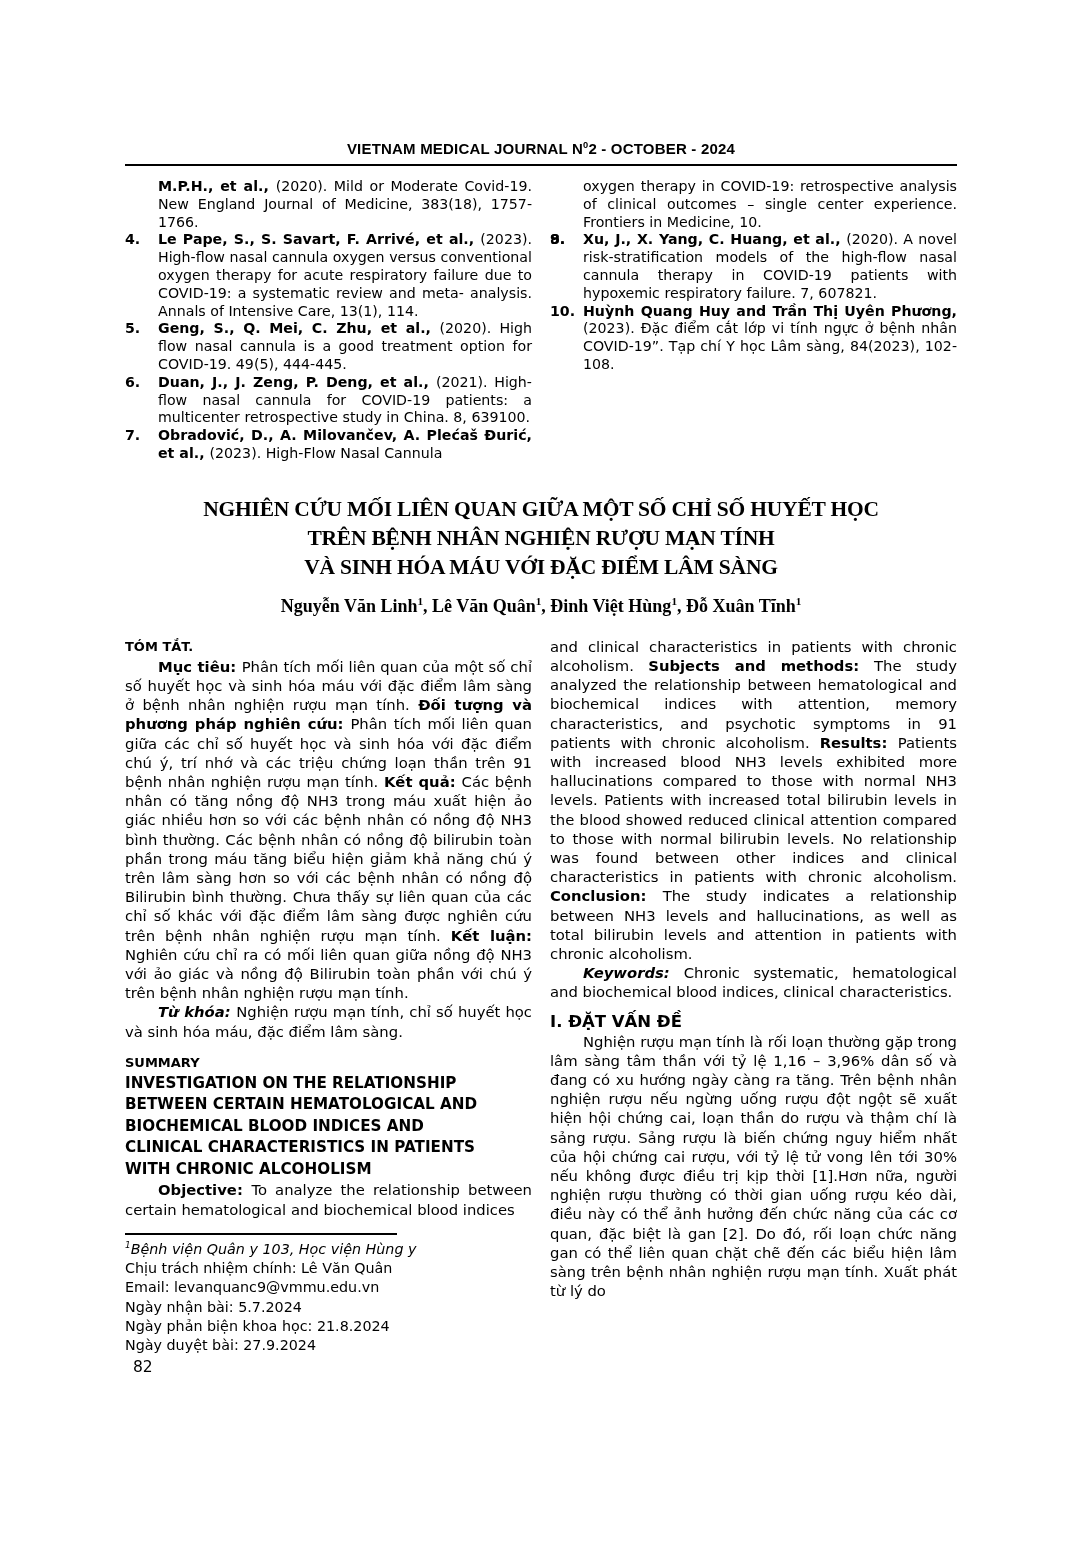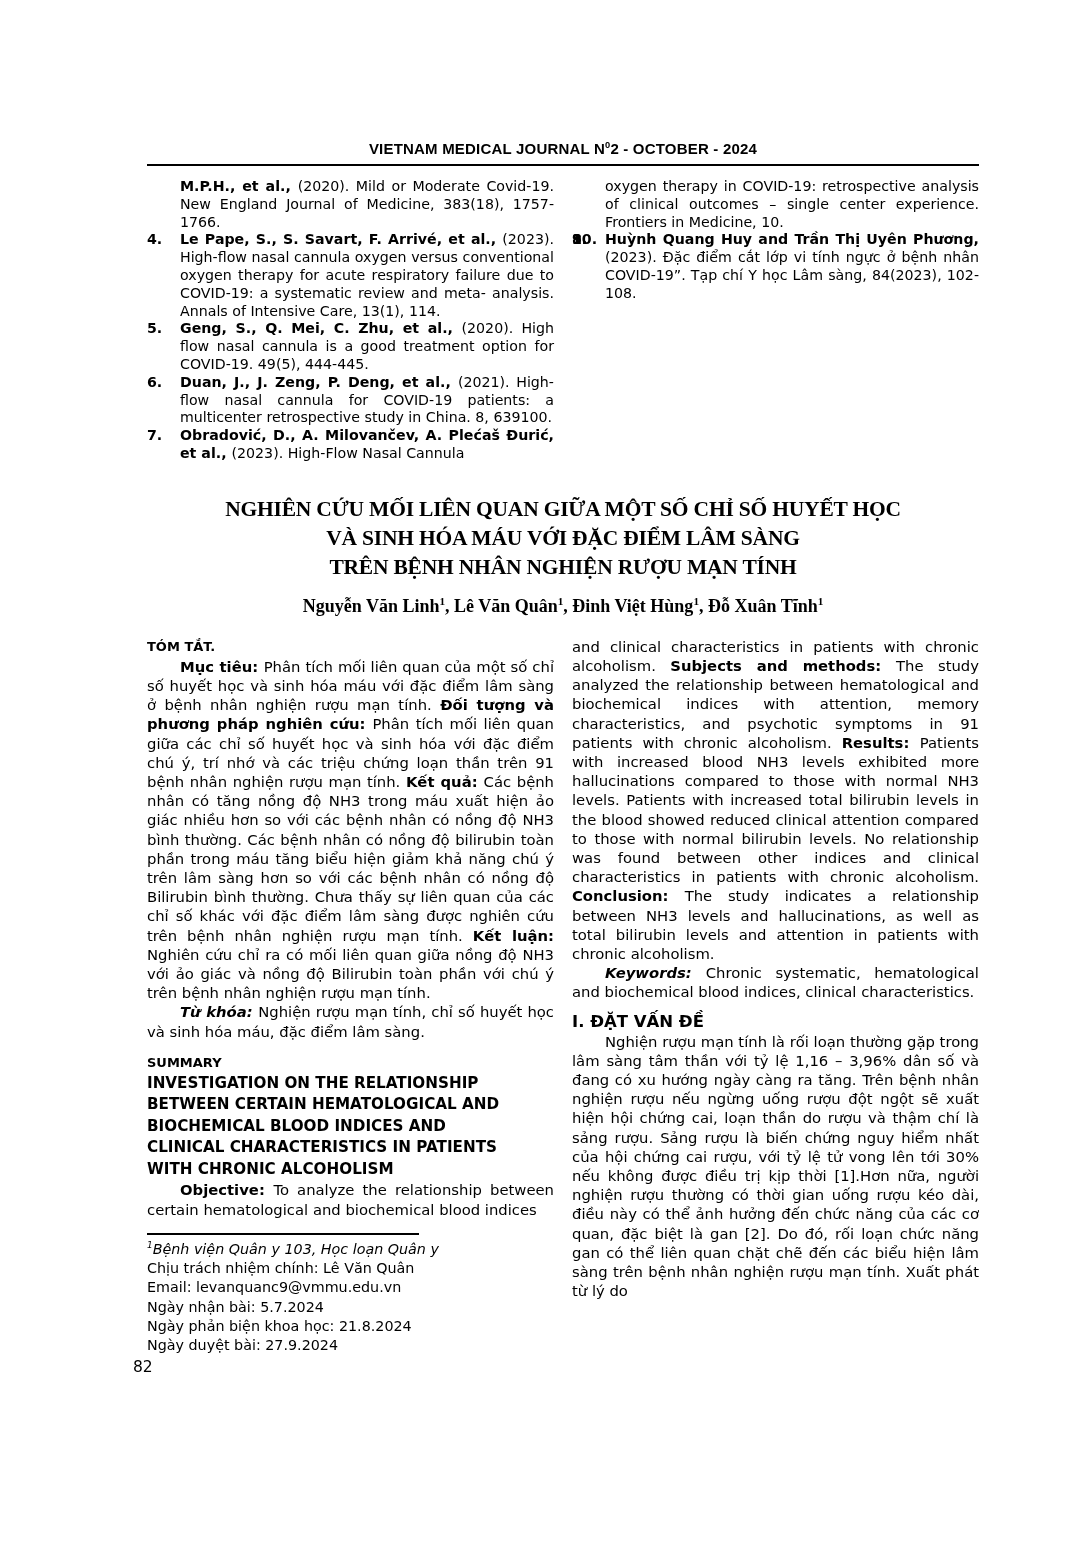--- a/index.html
+++ b/index.html
@@ -8,21 +8,21 @@
     position: relative;
     width: 1090px;
     height: 1541px;
     background: #ffffff;
     color: #000;
     overflow: hidden;
     font-family: "DejaVu Sans", sans-serif;
   }
   .content {
     position: absolute;
-    left: 147px;
+    left: 125px;
     top: 140px;
     width: 832px;
   }
   .journal-header {
     font-family: "Liberation Sans", sans-serif;
     font-weight: bold;
     font-size: 15px;
     text-align: center;
     letter-spacing: 0.2px;
     padding-bottom: 7px;
@@ -142,32 +142,33 @@
       <div class="col">
         <div class="ref">
           <span class="num"></span>
           <span><span>oxygen therapy in COVID-19: retrospective analysis of clinical outcomes – single center experience. Frontiers in Medicine, 10.</span></span>
         </div>
         <div class="ref">
           <span class="num">8.</span>
         </div>
         <div class="ref">
           <span class="num">9.</span>
+          <span><span style="font-weight: bold;">Xu, J., X. Yang, C. Huang, et al., </span><span>(2020). A novel risk-stratification models of the high-flow nasal cannula therapy in COVID-19 patients with hypoxemic respiratory failure. 7, 607821.</span></span>
         </div>
         <div class="ref">
           <span class="num">10.</span>
           <span><span style="font-weight: bold;">Huỳnh Quang Huy and Trần Thị Uyên Phương, </span><span>(2023). Đặc điểm cắt lớp vi tính ngực ở bệnh nhân COVID-19”. Tạp chí Y học Lâm sàng, 84(2023), 102-108.</span></span>
         </div>
       </div>
     </div>
 
     <div class="title-block">
       <div>NGHIÊN CỨU MỐI LIÊN QUAN GIỮA MỘT SỐ CHỈ SỐ HUYẾT HỌC</div>
+      <div>TRÊN BỆNH NHÂN NGHIỆN RƯỢU MẠN TÍNH</div>
       <div>VÀ SINH HÓA MÁU VỚI ĐẶC ĐIỂM LÂM SÀNG</div>
-      <div>TRÊN BỆNH NHÂN NGHIỆN RƯỢU MẠN TÍNH</div>
     </div>
 
     <div class="authors"><span style="font-weight: bold;">Nguyễn Văn Linh</span><sup style="font-weight: bold;">1</sup><span style="font-weight: bold;">, Lê Văn Quân</span><sup style="font-weight: bold;">1</sup><span style="font-weight: bold;">, Đinh Việt Hùng</span><sup style="font-weight: bold;">1</sup><span style="font-weight: bold;">, Đỗ Xuân Tĩnh</span><sup style="font-weight: bold;">1</sup></div>
 
     <div class="cols">
 
       <div class="col2">
         <div class="h1"><span style="font-weight: bold;">TÓM TẮT</span><span>.</span></div>
         <p class="indent"><span style="font-weight: bold;">Mục tiêu: </span><span>Phân tích mối liên quan của một số chỉ số huyết học và sinh hóa máu với đặc điểm lâm sàng ở bệnh nhân nghiện rượu mạn tính. </span><span style="font-weight: bold;">Đối tượng và phương pháp nghiên cứu: </span><span>Phân tích mối liên quan giữa các chỉ số huyết học và sinh hóa với đặc điểm chú ý, trí nhớ và các triệu chứng loạn thần trên 91 bệnh nhân nghiện rượu mạn tính. </span><span style="font-weight: bold;">Kết quả: </span><span>Các bệnh nhân có tăng nồng độ NH3 trong máu xuất hiện ảo giác nhiều hơn so với các bệnh nhân có nồng độ NH3 bình thường. Các bệnh nhân có nồng độ bilirubin toàn phần trong máu tăng biểu hiện giảm khả năng chú ý trên lâm sàng hơn so với các bệnh nhân có nồng độ Bilirubin bình thường. Chưa thấy sự liên quan của các chỉ số khác với đặc điểm lâm sàng được nghiên cứu trên bệnh nhân nghiện rượu mạn tính. </span><span style="font-weight: bold;">Kết luận: </span><span>Nghiên cứu chỉ ra có mối liên quan giữa nồng độ NH3 với ảo giác và nồng độ Bilirubin toàn phần với chú ý trên bệnh nhân nghiện rượu mạn tính.</span></p>
         <p class="indent"><span style="font-weight: bold; font-style: italic;">Từ khóa: </span><span>Nghiện rượu mạn tính, chỉ số huyết học và sinh hóa máu, đặc điểm lâm sàng.</span></p>
@@ -177,21 +178,21 @@
           <div class="center-bold">INVESTIGATION ON THE RELATIONSHIP</div>
           <div class="center-bold">BETWEEN CERTAIN HEMATOLOGICAL AND</div>
           <div class="center-bold">BIOCHEMICAL BLOOD INDICES AND</div>
           <div class="center-bold">CLINICAL CHARACTERISTICS IN PATIENTS</div>
           <div class="center-bold">WITH CHRONIC ALCOHOLISM</div>
         </div>
         <p class="indent"><span style="font-weight: bold;">Objective: </span><span>To analyze the relationship between certain hematological and biochemical blood indices</span></p>
 
         <div class="footnote">
           <div class="footnote-rule"></div>
-          <div class="fn-affil"><sup style="font-style: italic;">1</sup><span style="font-style: italic;">Bệnh viện Quân y 103, Học loạn Quân y</span></div>
+          <div class="fn-affil"><sup style="font-style: italic;">1</sup><span style="font-style: italic;">Bệnh viện Quân y 103, Học viện Hùng y</span></div>
           <div>Chịu trách nhiệm chính: Lê Văn Quân</div>
           <div>Email: levanquanc9@vmmu.edu.vn</div>
           <div>Ngày nhận bài: 5.7.2024</div>
           <div>Ngày phản biện khoa học: 21.8.2024</div>
           <div>Ngày duyệt bài: 27.9.2024</div>
         </div>
       </div>
 
       <div class="col2">
         <p><span>and clinical characteristics in patients with chronic alcoholism. </span><span style="font-weight: bold;">Subjects and methods: </span><span>The study analyzed the relationship between hematological and biochemical indices with attention, memory characteristics, and psychotic symptoms in 91 patients with chronic alcoholism. </span><span style="font-weight: bold;">Results: </span><span>Patients with increased blood NH3 levels exhibited more hallucinations compared to those with normal NH3 levels. Patients with increased total bilirubin levels in the blood showed reduced clinical attention compared to those with normal bilirubin levels. No relationship was found between other indices and clinical characteristics in patients with chronic alcoholism. </span><span style="font-weight: bold;">Conclusion: </span><span>The study indicates a relationship between NH3 levels and hallucinations, as well as total bilirubin levels and attention in patients with chronic alcoholism.</span></p>

